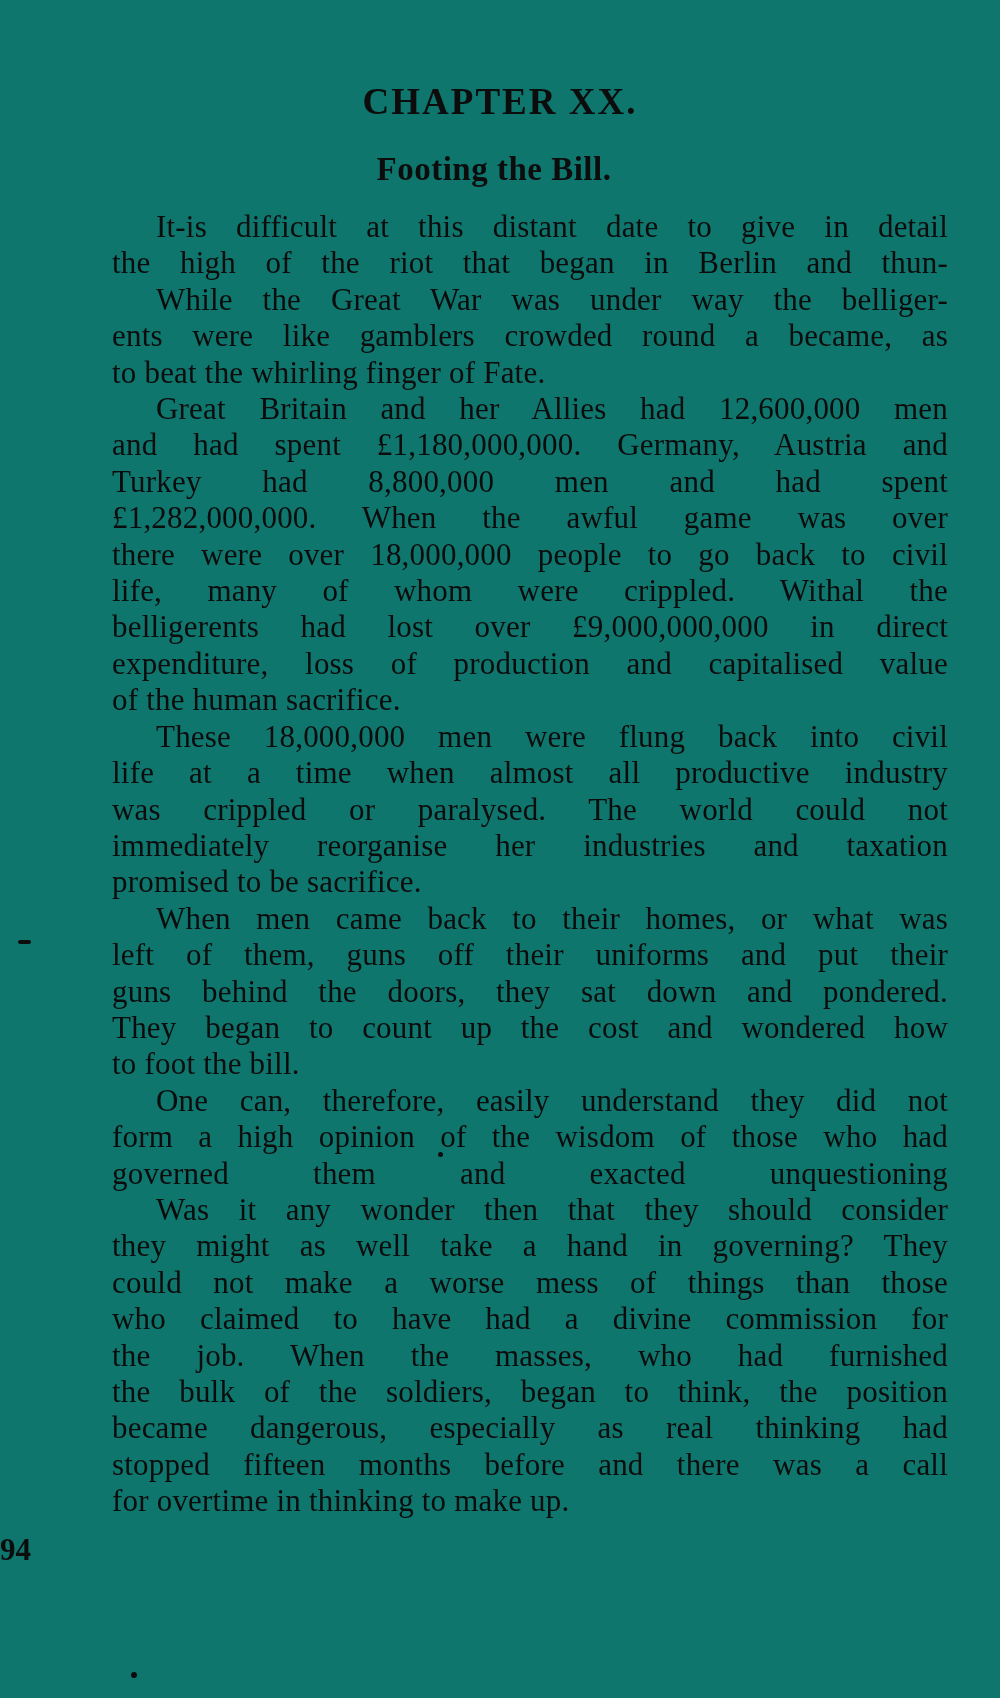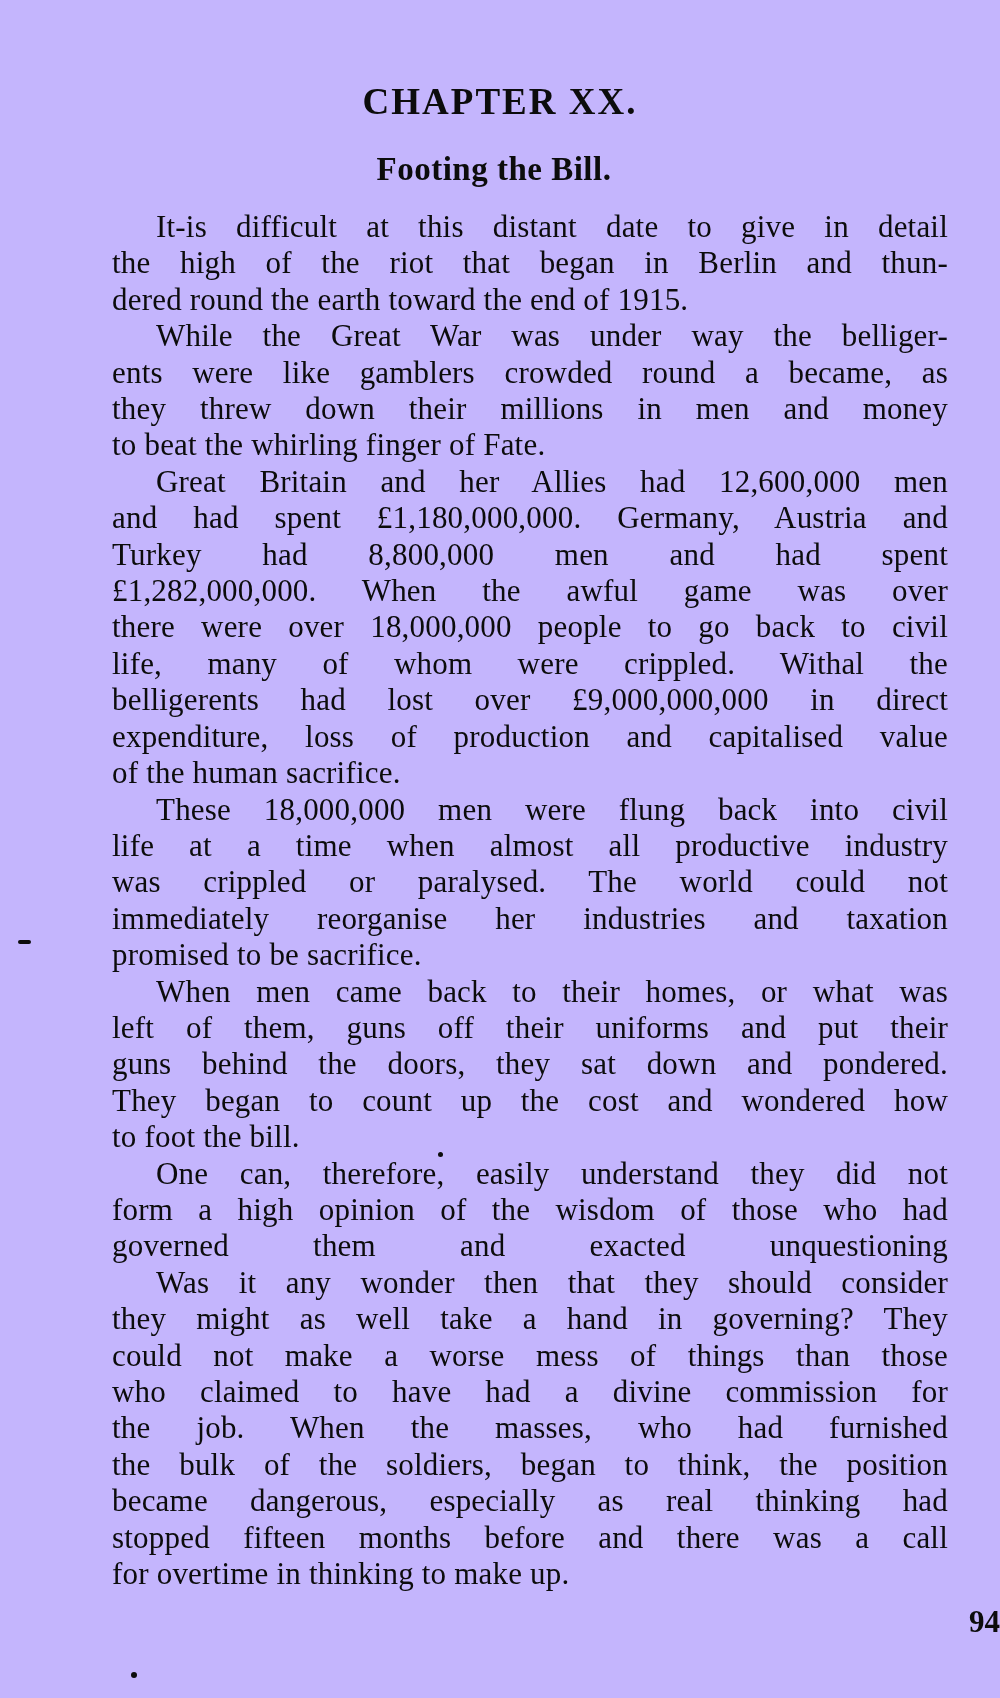--- a/index.html
+++ b/index.html
@@ -11,21 +11,21 @@
     width: 1000px;
     height: 1698px;
     overflow: hidden;
     font-family: "Liberation Serif", "DejaVu Serif", serif;
     color: #0c0c0c;
   }
   .scan-page {
     position: relative;
     width: 1000px;
     height: 1698px;
-    background: #c4b5fd;
+    background: #0f766e;
   }
   .page-header {
     padding-top: 82px;
     text-align: center;
   }
   .chapter {
     font-size: 37px;
     line-height: 40px;
     font-weight: bold;
     margin: 0;
@@ -52,21 +52,21 @@
     white-space: normal;
   }
   .line.last {
     text-align: left;
     text-align-last: left;
   }
   .line.first {
     text-indent: 44px;
   }
   .page-footer {
-    text-align: right;
+    text-align: left;
     margin-top: 12px;
   }
   .page-num {
     display: inline-block;
     font-size: 31px;
     font-weight: bold;
   }
   .artifact {
     position: absolute;
     background: #0c0c0c;
@@ -99,24 +99,22 @@
 <div class="scan-page">
 
   <header class="page-header">
     <h1 class="chapter">CHAPTER XX.</h1>
     <h2 class="title">Footing the Bill.</h2>
   </header>
 
   <main class="body-column">
       <div class="line first">It-is difficult at this distant date to give in detail</div>
       <div class="line">the high of the riot that began in Berlin and thun-</div>
-      <div class="line last">dered round the earth toward the end of 1915.</div>
       <div class="line first">While the Great War was under way the belliger-</div>
       <div class="line">ents were like gamblers crowded round a became, as</div>
-      <div class="line">they threw down their millions in men and money</div>
       <div class="line last">to beat the whirling finger of Fate.</div>
       <div class="line first">Great Britain and her Allies had 12,600,000 men</div>
       <div class="line">and had spent £1,180,000,000. Germany, Austria and</div>
       <div class="line">Turkey had 8,800,000 men and had spent</div>
       <div class="line">£1,282,000,000. When the awful game was over</div>
       <div class="line">there were over 18,000,000 people to go back to civil</div>
       <div class="line">life, many of whom were crippled. Withal the</div>
       <div class="line">belligerents had lost over £9,000,000,000 in direct</div>
       <div class="line">expenditure, loss of production and capitalised value</div>
       <div class="line last">of the human sacrifice.</div>

